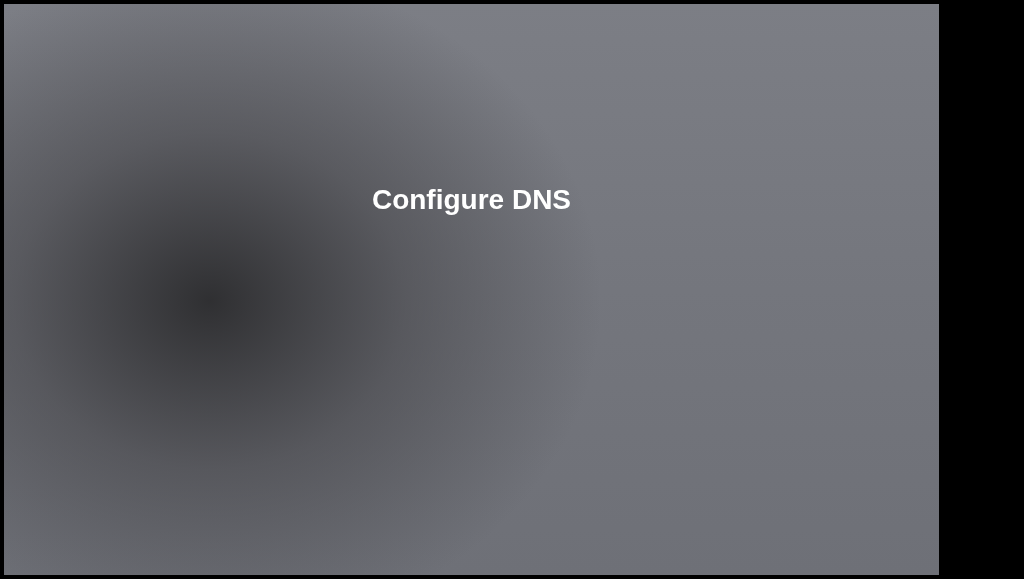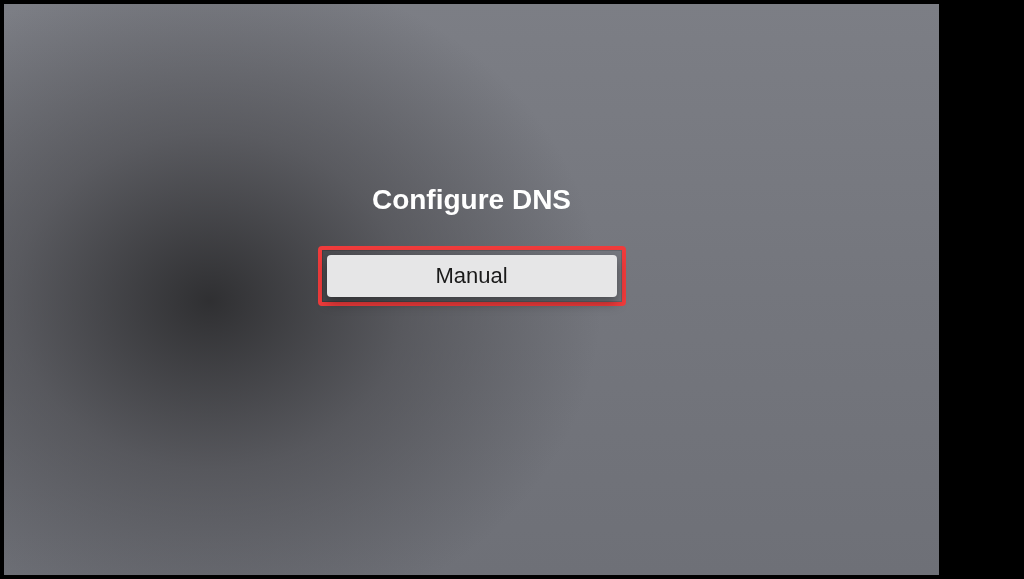--- a/index.html
+++ b/index.html
@@ -92,17 +92,14 @@
   </style>
 </head>
 <body>
 
 <div class="frame">
   <div class="title">Configure DNS</div>
 
 
   <div class="options">
 
-    <div class="highlight-wrap">
-      <div class="option option-manual">Manual</div>
-    </div>
   </div>
 </div>
 
 </body></html>

